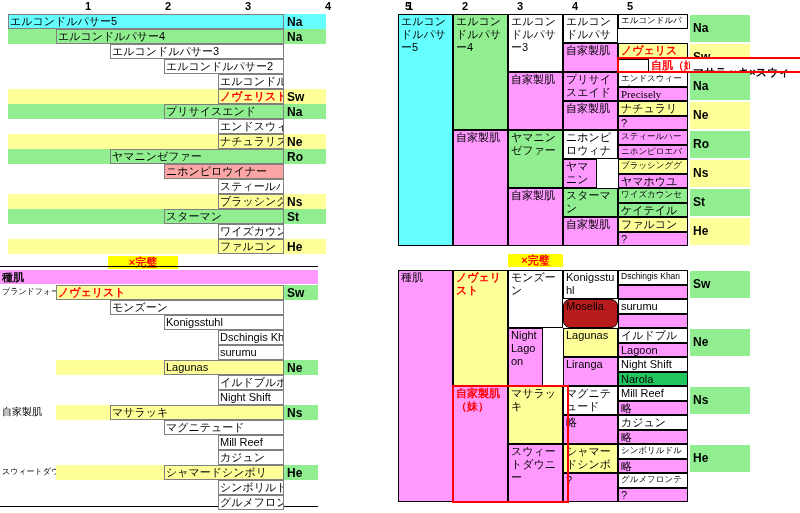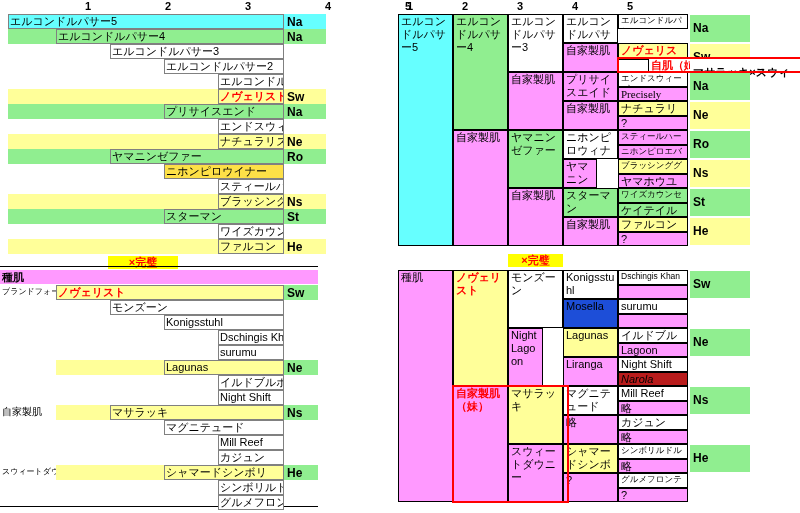--- a/index.html
+++ b/index.html
@@ -82,21 +82,21 @@
       <div class="band" style="left: 8px; top: 104px; width: 318px; height: 15px; background: rgb(144, 238, 144);"></div>
       <div class="cell" style="left: 164px; top: 104px; width: 120px; height: 15px; background: rgb(144, 238, 144); color: rgb(0, 0, 0);">プリサイスエンド</div>
       <div class="res" style="left: 284px; top: 105px; width: 34px; height: 14px;">Na</div>
       <div class="cell" style="left: 218px; top: 119px; width: 66px; height: 15px; background: rgb(255, 255, 255); color: rgb(0, 0, 0);">エンドスウィープ</div>
       <div class="band" style="left: 8px; top: 134px; width: 318px; height: 15px; background: rgb(255, 255, 153);"></div>
       <div class="cell" style="left: 218px; top: 134px; width: 66px; height: 15px; background: rgb(255, 255, 153); color: rgb(0, 0, 0);">ナチュラリズム</div>
       <div class="res" style="left: 284px; top: 135px; width: 34px; height: 14px;">Ne</div>
       <div class="band" style="left: 8px; top: 149px; width: 318px; height: 15px; background: rgb(144, 238, 144);"></div>
       <div class="cell" style="left: 110px; top: 149px; width: 174px; height: 15px; background: rgb(144, 238, 144); color: rgb(0, 0, 0);">ヤマニンゼファー</div>
       <div class="res" style="left: 284px; top: 150px; width: 34px; height: 14px;">Ro</div>
-      <div class="cell" style="left: 164px; top: 164px; width: 120px; height: 15px; background: #fde047; color: rgb(0, 0, 0);">ニホンピロウイナー</div>
+      <div class="cell" style="left: 164px; top: 164px; width: 120px; height: 15px; background: #fca5a5; color: rgb(0, 0, 0);">ニホンピロウイナー</div>
       <div class="cell" style="left: 218px; top: 179px; width: 66px; height: 15px; background: rgb(255, 255, 255); color: rgb(0, 0, 0);">スティールハート</div>
       <div class="band" style="left: 8px; top: 194px; width: 318px; height: 15px; background: rgb(255, 255, 153);"></div>
       <div class="cell" style="left: 218px; top: 194px; width: 66px; height: 15px; background: rgb(255, 255, 153); color: rgb(0, 0, 0);">ブラッシンググ</div>
       <div class="res" style="left: 284px; top: 195px; width: 34px; height: 14px;">Ns</div>
       <div class="band" style="left: 8px; top: 209px; width: 318px; height: 15px; background: rgb(144, 238, 144);"></div>
       <div class="cell" style="left: 164px; top: 209px; width: 120px; height: 15px; background: rgb(144, 238, 144); color: rgb(0, 0, 0);">スターマン</div>
       <div class="res" style="left: 284px; top: 210px; width: 34px; height: 14px;">St</div>
       <div class="cell" style="left: 218px; top: 224px; width: 66px; height: 15px; background: rgb(255, 255, 255); color: rgb(0, 0, 0);">ワイズカウンセラー</div>
       <div class="band" style="left: 8px; top: 239px; width: 318px; height: 15px; background: rgb(255, 255, 153);"></div>
       <div class="cell" style="left: 218px; top: 239px; width: 66px; height: 15px; background: rgb(255, 255, 153); color: rgb(0, 0, 0);">ファルコン</div>
@@ -200,35 +200,35 @@
   <div id="right-bottom">
       <div class="rc" style="left: 8px; top: 270px; width: 55px; height: 232px; background: rgb(255, 153, 255); white-space: pre-wrap;">種肌</div>
       <div class="rc" style="left: 63px; top: 270px; width: 55px; height: 116px; background: rgb(255, 255, 153); color: rgb(255, 0, 0); font-weight: bold; white-space: pre-wrap;">ノヴェリスト</div>
       <div class="rc" style="left: 63px; top: 386px; width: 55px; height: 116px; background: rgb(255, 153, 255); color: rgb(255, 0, 0); font-weight: bold; white-space: pre-wrap;">自家製肌
 （妹）</div>
       <div class="rc" style="left: 118px; top: 270px; width: 55px; height: 58px; background: rgb(255, 255, 255); white-space: pre-wrap;">モンズーン</div>
       <div class="rc" style="left: 118px; top: 328px; width: 35px; height: 58px; background: rgb(255, 153, 255); white-space: pre-wrap;">Night Lagoon</div>
       <div class="rc" style="left: 118px; top: 386px; width: 55px; height: 58px; background: rgb(255, 255, 153); white-space: pre-wrap;">マサラッキ</div>
       <div class="rc" style="left: 118px; top: 444px; width: 55px; height: 58px; background: rgb(255, 153, 255); white-space: pre-wrap;">スウィートダウニー</div>
       <div class="rc" style="left: 173px; top: 270px; width: 55px; height: 29px; background: rgb(255, 255, 255); white-space: pre-wrap;">Konigsstuhl</div>
-      <div class="rc" style="left: 173px; top: 299px; width: 55px; height: 29px; background: #1d4ed8; white-space: pre-wrap;">Mosella</div>
+      <div class="rc" style="left: 173px; top: 299px; width: 55px; height: 29px; background: #b91c1c; white-space: pre-wrap; border-radius: 7px;">Mosella</div>
       <div class="rc" style="left: 173px; top: 328px; width: 55px; height: 29px; background: rgb(255, 255, 153); white-space: pre-wrap;">Lagunas</div>
       <div class="rc" style="left: 173px; top: 357px; width: 55px; height: 29px; background: rgb(255, 153, 255); white-space: pre-wrap;">Liranga</div>
       <div class="rc" style="left: 173px; top: 386px; width: 55px; height: 29px; background: rgb(255, 255, 255); white-space: pre-wrap;">マグニテュード</div>
       <div class="rc" style="left: 173px; top: 415px; width: 55px; height: 29px; background: rgb(255, 153, 255); white-space: pre-wrap;">略</div>
       <div class="rc" style="left: 173px; top: 444px; width: 55px; height: 29px; background: rgb(255, 255, 153); white-space: pre-wrap;">シャマードシンボリ</div>
       <div class="rc" style="left: 173px; top: 473px; width: 55px; height: 29px; background: rgb(255, 153, 255); white-space: pre-wrap;">?</div>
       <div class="rc tiny" style="left: 228px; top: 270px; width: 70px; height: 14.5px; background: rgb(255, 255, 255); white-space: pre-wrap;">Dschingis Khan</div>
       <div class="rc" style="left: 228px; top: 284.5px; width: 70px; height: 14.5px; background: rgb(255, 153, 255); white-space: pre-wrap;"></div>
       <div class="rc" style="left: 228px; top: 299px; width: 70px; height: 14.5px; background: rgb(255, 255, 255); white-space: pre-wrap;">surumu</div>
       <div class="rc" style="left: 228px; top: 313.5px; width: 70px; height: 14.5px; background: rgb(255, 153, 255); white-space: pre-wrap;"></div>
       <div class="rc" style="left: 228px; top: 328px; width: 70px; height: 14.5px; background: rgb(255, 255, 255); white-space: pre-wrap;">イルドブルボン</div>
       <div class="rc" style="left: 228px; top: 342.5px; width: 70px; height: 14.5px; background: rgb(255, 153, 255); white-space: pre-wrap;">Lagoon</div>
       <div class="rc" style="left: 228px; top: 357px; width: 70px; height: 14.5px; background: rgb(255, 255, 255); white-space: pre-wrap;">Night Shift</div>
-      <div class="rc" style="left: 228px; top: 371.5px; width: 70px; height: 14.5px; background: #b91c1c; white-space: pre-wrap; font-style: italic;">Narola</div>
+      <div class="rc" style="left: 228px; top: 371.5px; width: 70px; height: 14.5px; background: #22c55e; white-space: pre-wrap;">Narola</div>
       <div class="rc" style="left: 228px; top: 386px; width: 70px; height: 14.5px; background: rgb(255, 255, 255); white-space: pre-wrap;">Mill Reef</div>
       <div class="rc" style="left: 228px; top: 400.5px; width: 70px; height: 14.5px; background: rgb(255, 153, 255); white-space: pre-wrap;">略</div>
       <div class="rc" style="left: 228px; top: 415px; width: 70px; height: 14.5px; background: rgb(255, 255, 255); white-space: pre-wrap;">カジュン</div>
       <div class="rc" style="left: 228px; top: 429.5px; width: 70px; height: 14.5px; background: rgb(255, 153, 255); white-space: pre-wrap;">略</div>
       <div class="rc tiny" style="left: 228px; top: 444px; width: 70px; height: 14.5px; background: rgb(255, 255, 255); white-space: pre-wrap;">シンボリルドルフ</div>
       <div class="rc" style="left: 228px; top: 458.5px; width: 70px; height: 14.5px; background: rgb(255, 153, 255); white-space: pre-wrap;">略</div>
       <div class="rc tiny" style="left: 228px; top: 473px; width: 70px; height: 14.5px; background: rgb(255, 255, 255); white-space: pre-wrap;">グルメフロンティア</div>
       <div class="rc" style="left: 228px; top: 487.5px; width: 70px; height: 14.5px; background: rgb(255, 153, 255); white-space: pre-wrap;">?</div>
       <div class="res" style="left: 300px; top: 271px; height: 27px; line-height: 27px; width: 60px; background: rgb(144, 238, 144); font-size: 12px;">Sw</div>
       <div class="res" style="left: 300px; top: 329px; height: 27px; line-height: 27px; width: 60px; background: rgb(144, 238, 144); font-size: 12px;">Ne</div>

